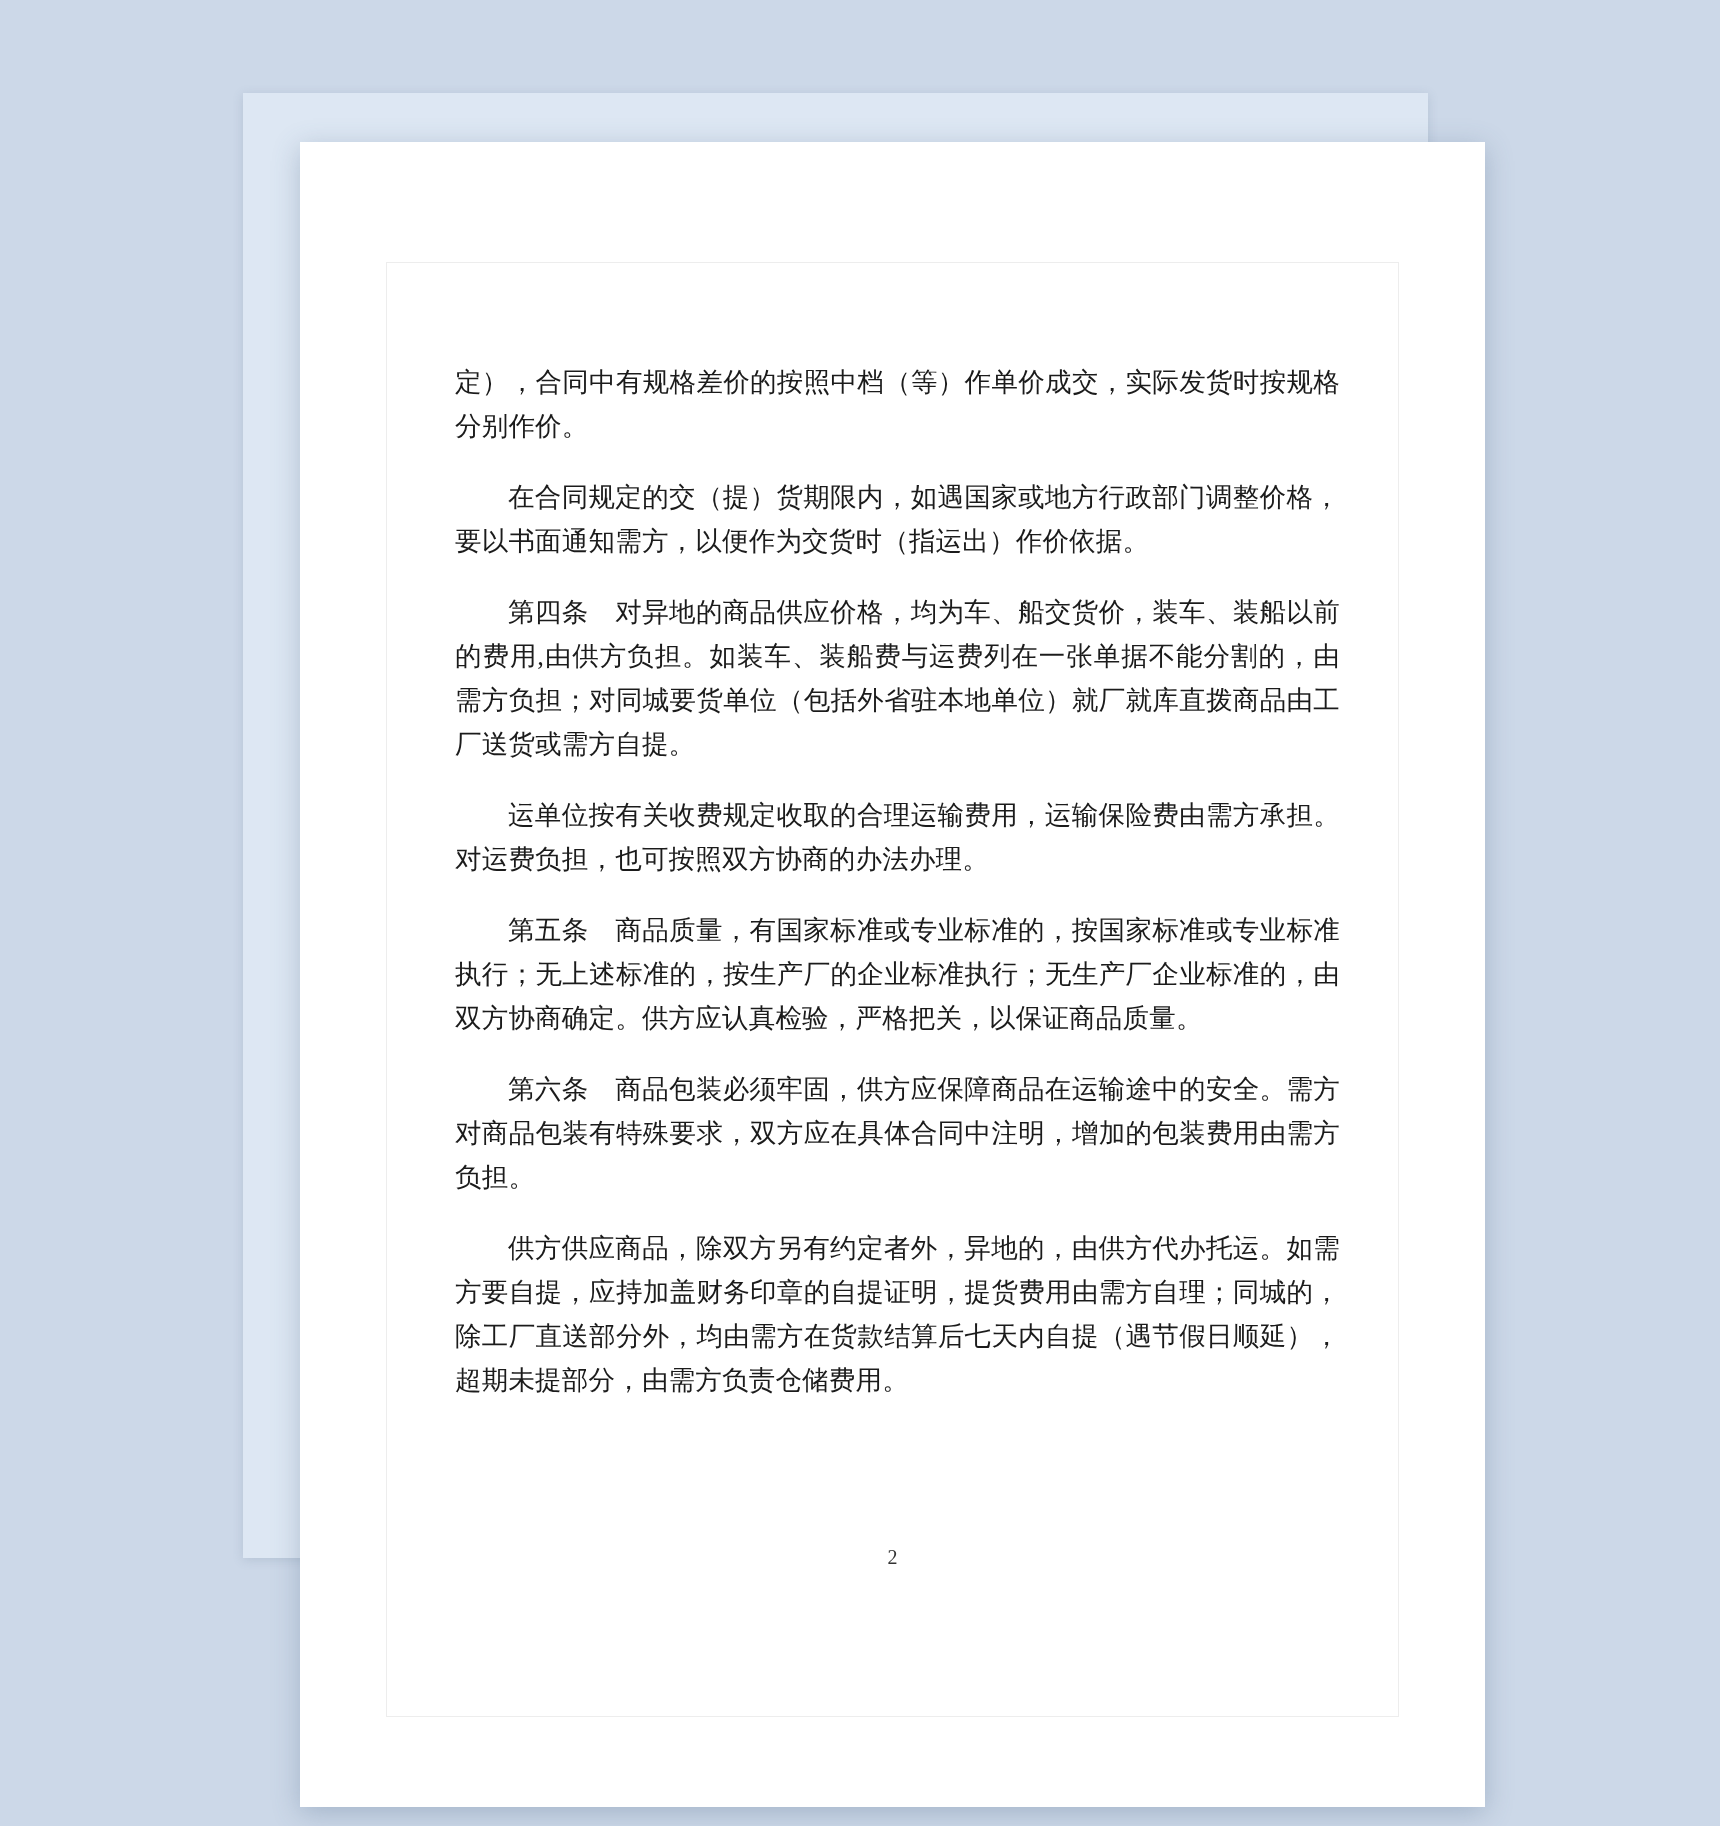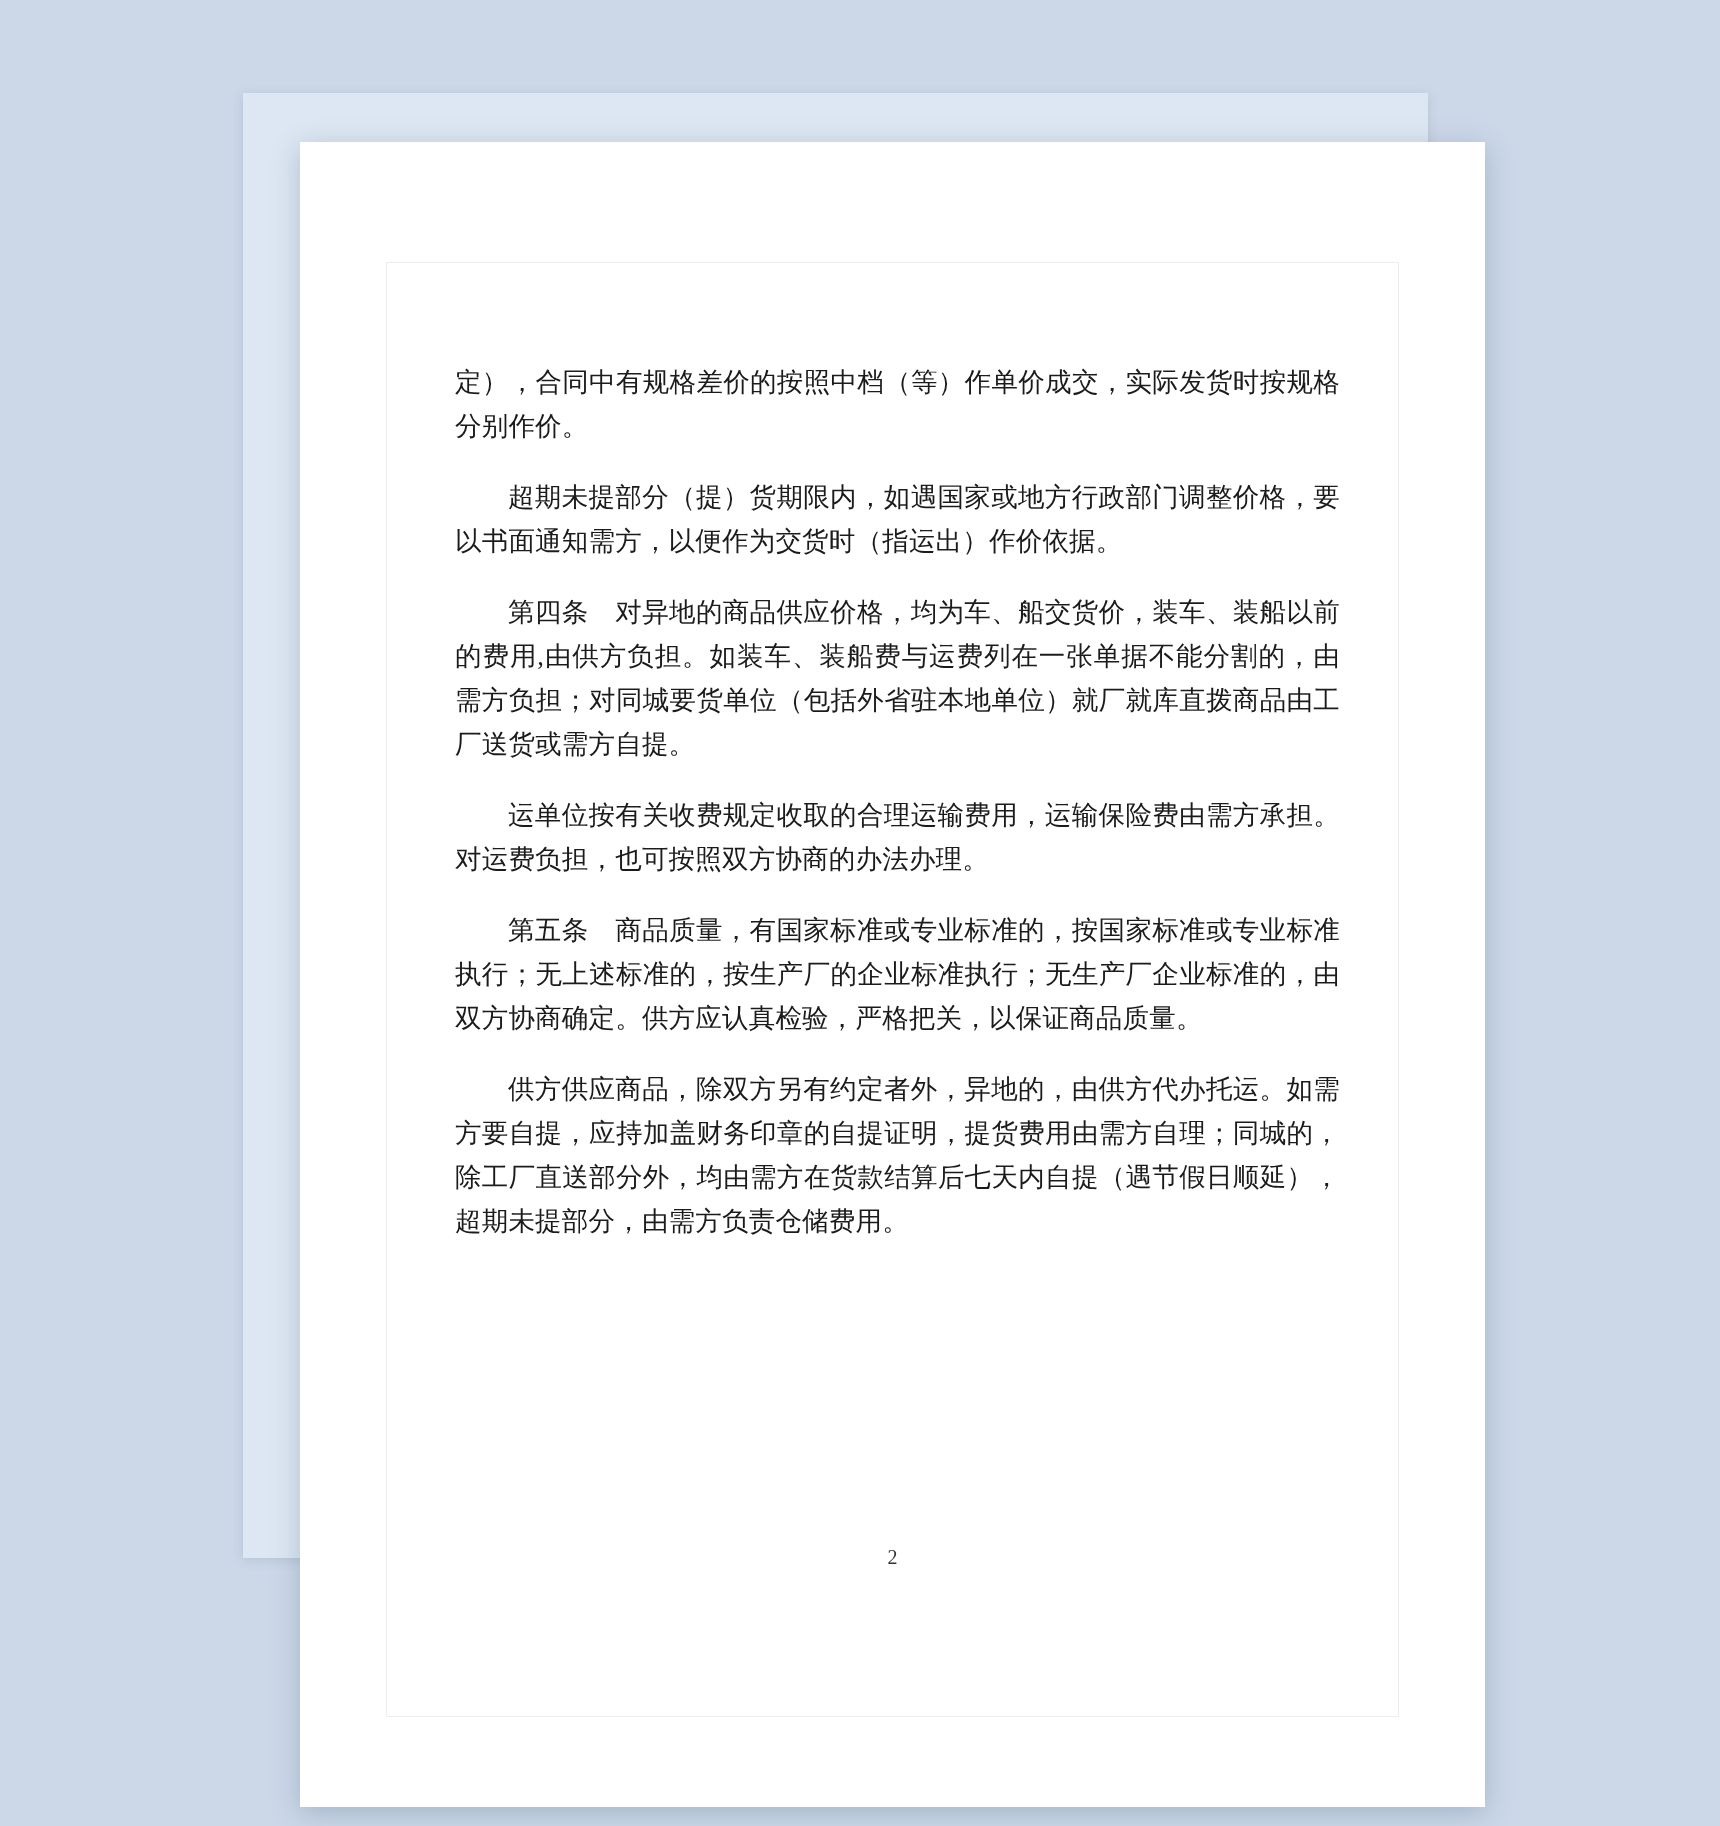--- a/index.html
+++ b/index.html
@@ -95,23 +95,24 @@
 <div class="stage">
 
   <div class="back-sheet"></div>
 
   <div class="page">
 
     <div class="page-frame"></div>
 
     <div class="content">
       <p class="para noindent">定），合同中有规格差价的按照中档（等）作单价成交，实际发货时按规格分别作价。</p>
-      <p class="para indent">超期未提部分（提）货期限内，如遇国家或地方行政部门调整价格，要以书面通知需方，以便作为交货时（指运出）作价依据。</p>
+      <p class="para indent">在合同规定的交（提）货期限内，如遇国家或地方行政部门调整价格，要以书面通知需方，以便作为交货时（指运出）作价依据。</p>
       <p class="para indent">第四条　对异地的商品供应价格，均为车、船交货价，装车、装船以前的费用,由供方负担。如装车、装船费与运费列在一张单据不能分割的，由需方负担；对同城要货单位（包括外省驻本地单位）就厂就库直拨商品由工厂送货或需方自提。</p>
       <p class="para indent">运单位按有关收费规定收取的合理运输费用，运输保险费由需方承担。对运费负担，也可按照双方协商的办法办理。</p>
       <p class="para indent">第五条　商品质量，有国家标准或专业标准的，按国家标准或专业标准执行；无上述标准的，按生产厂的企业标准执行；无生产厂企业标准的，由双方协商确定。供方应认真检验，严格把关，以保证商品质量。</p>
+      <p class="para indent">第六条　商品包装必须牢固，供方应保障商品在运输途中的安全。需方对商品包装有特殊要求，双方应在具体合同中注明，增加的包装费用由需方负担。</p>
       <p class="para indent">供方供应商品，除双方另有约定者外，异地的，由供方代办托运。如需方要自提，应持加盖财务印章的自提证明，提货费用由需方自理；同城的，除工厂直送部分外，均由需方在货款结算后七天内自提（遇节假日顺延），超期未提部分，由需方负责仓储费用。</p>
     </div>
 
     <div class="page-number">2</div>
 
   </div>
 </div>
 
 </body></html>

